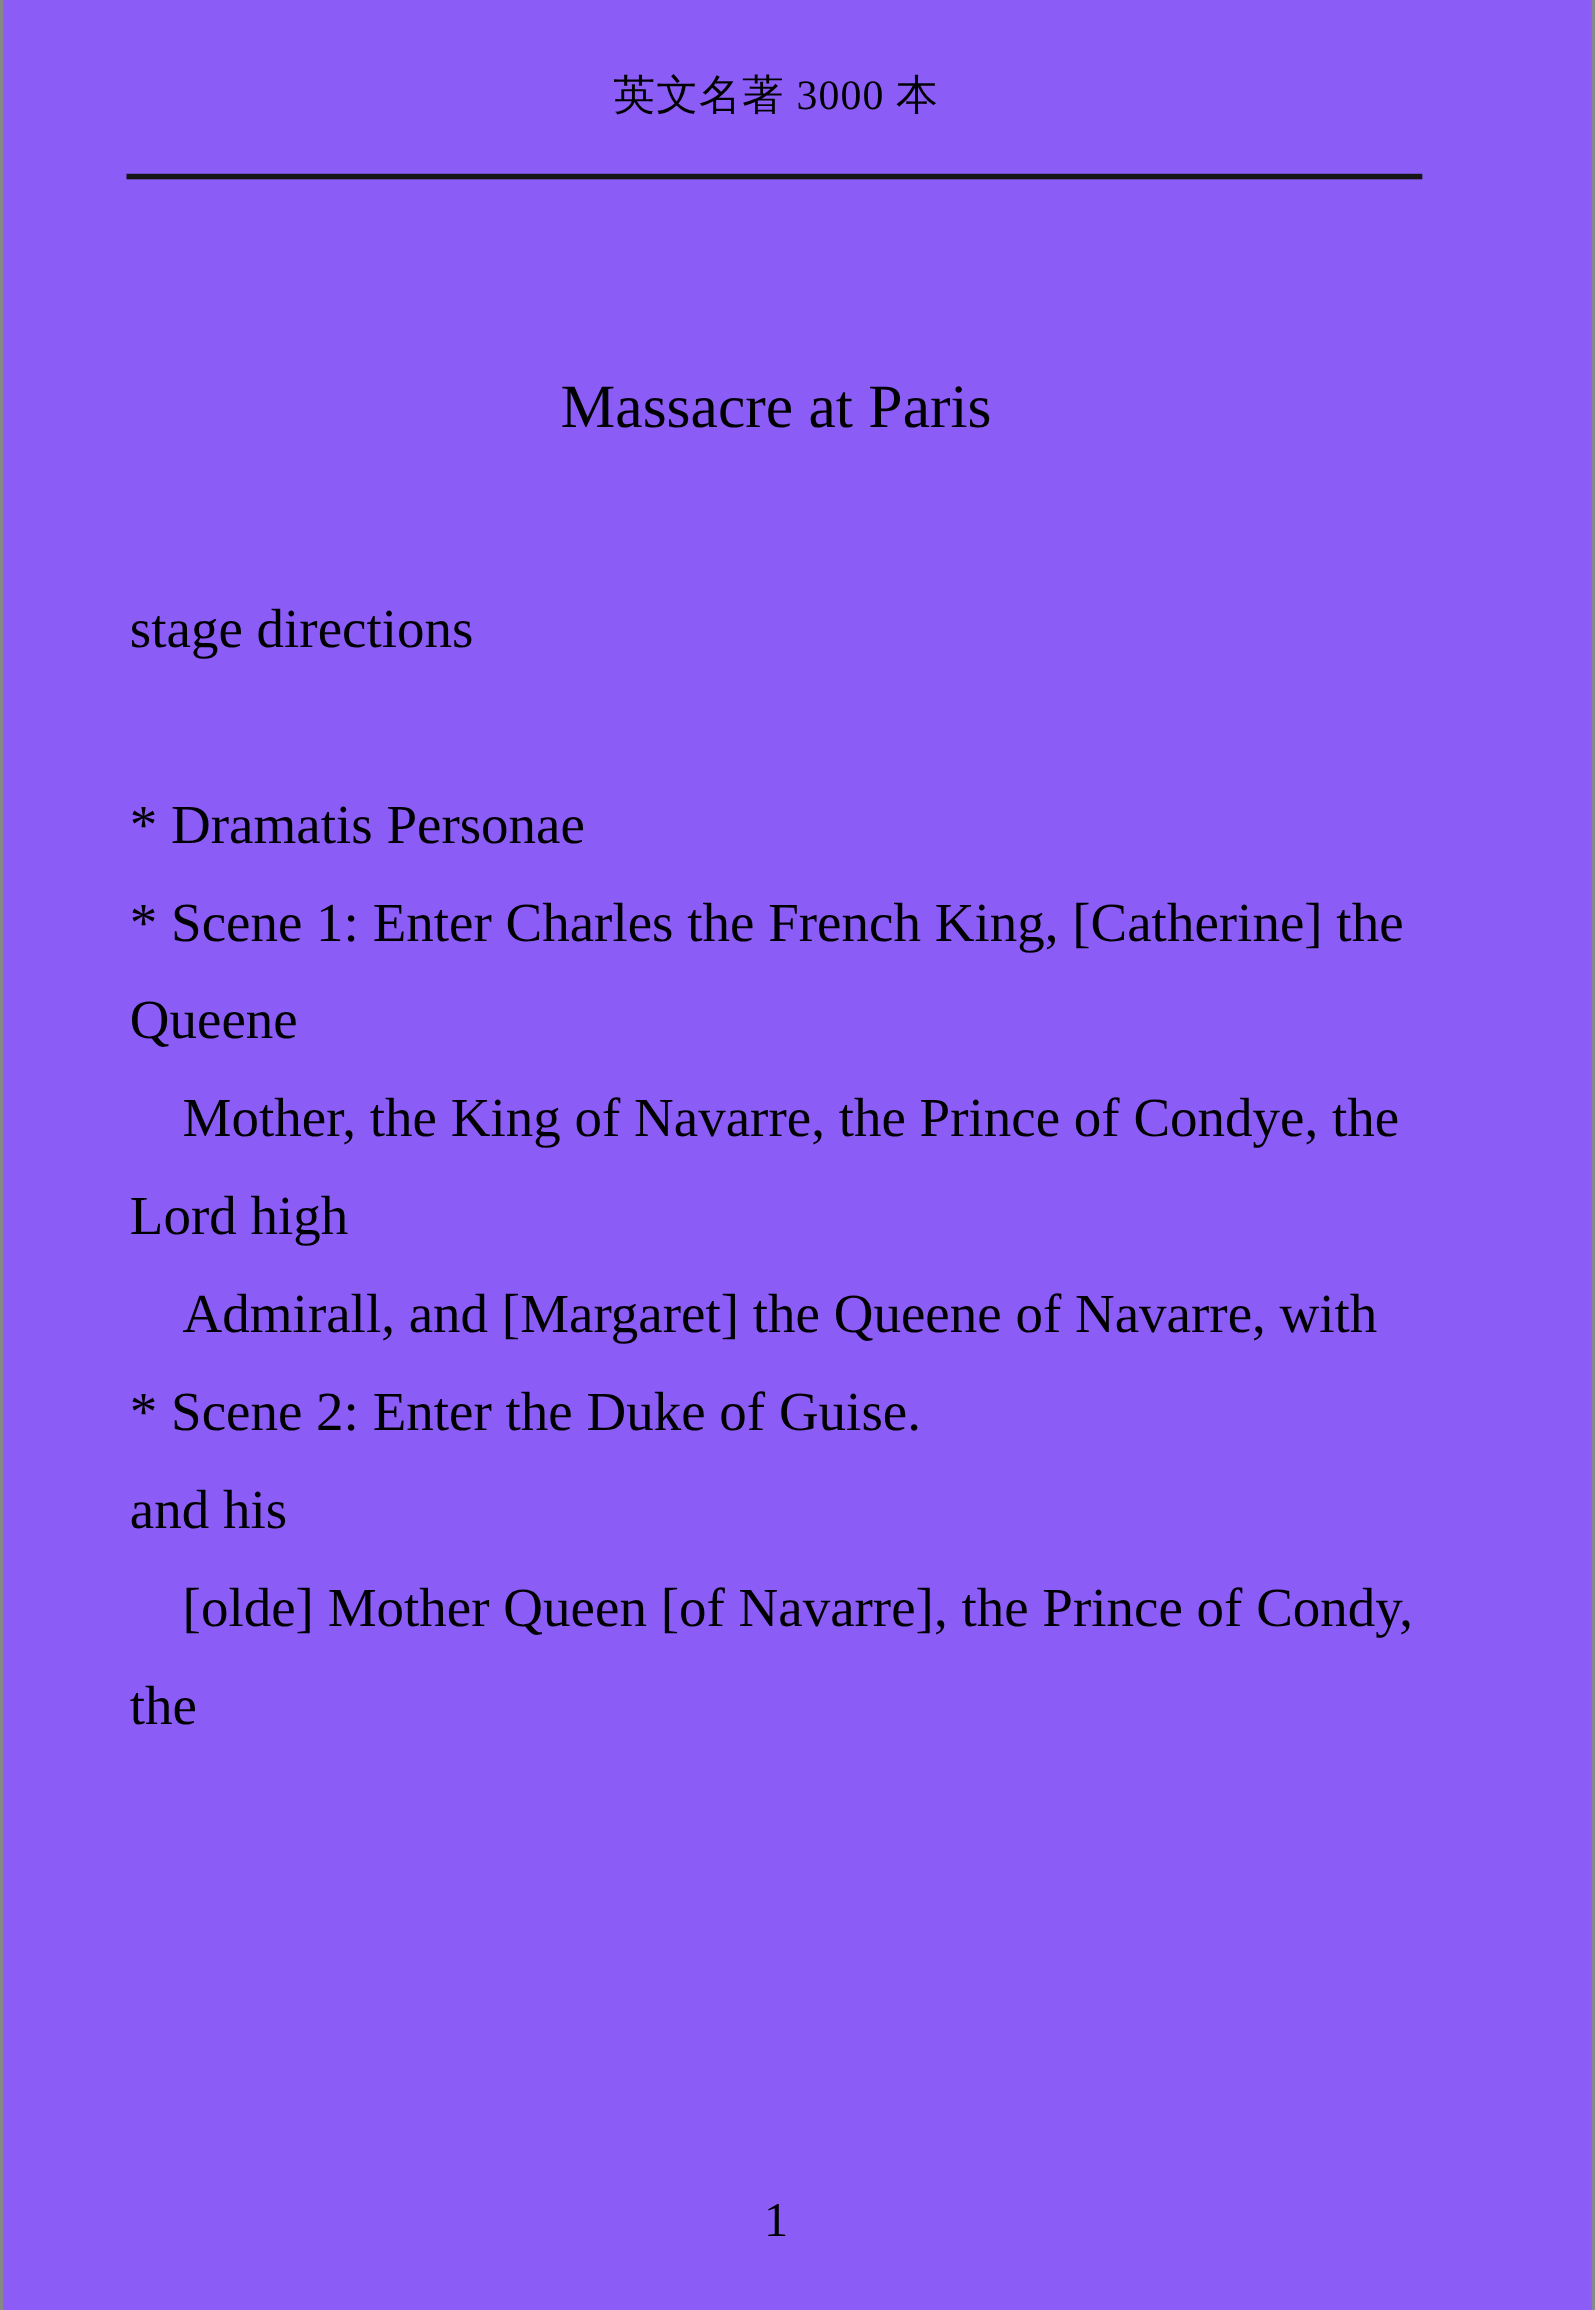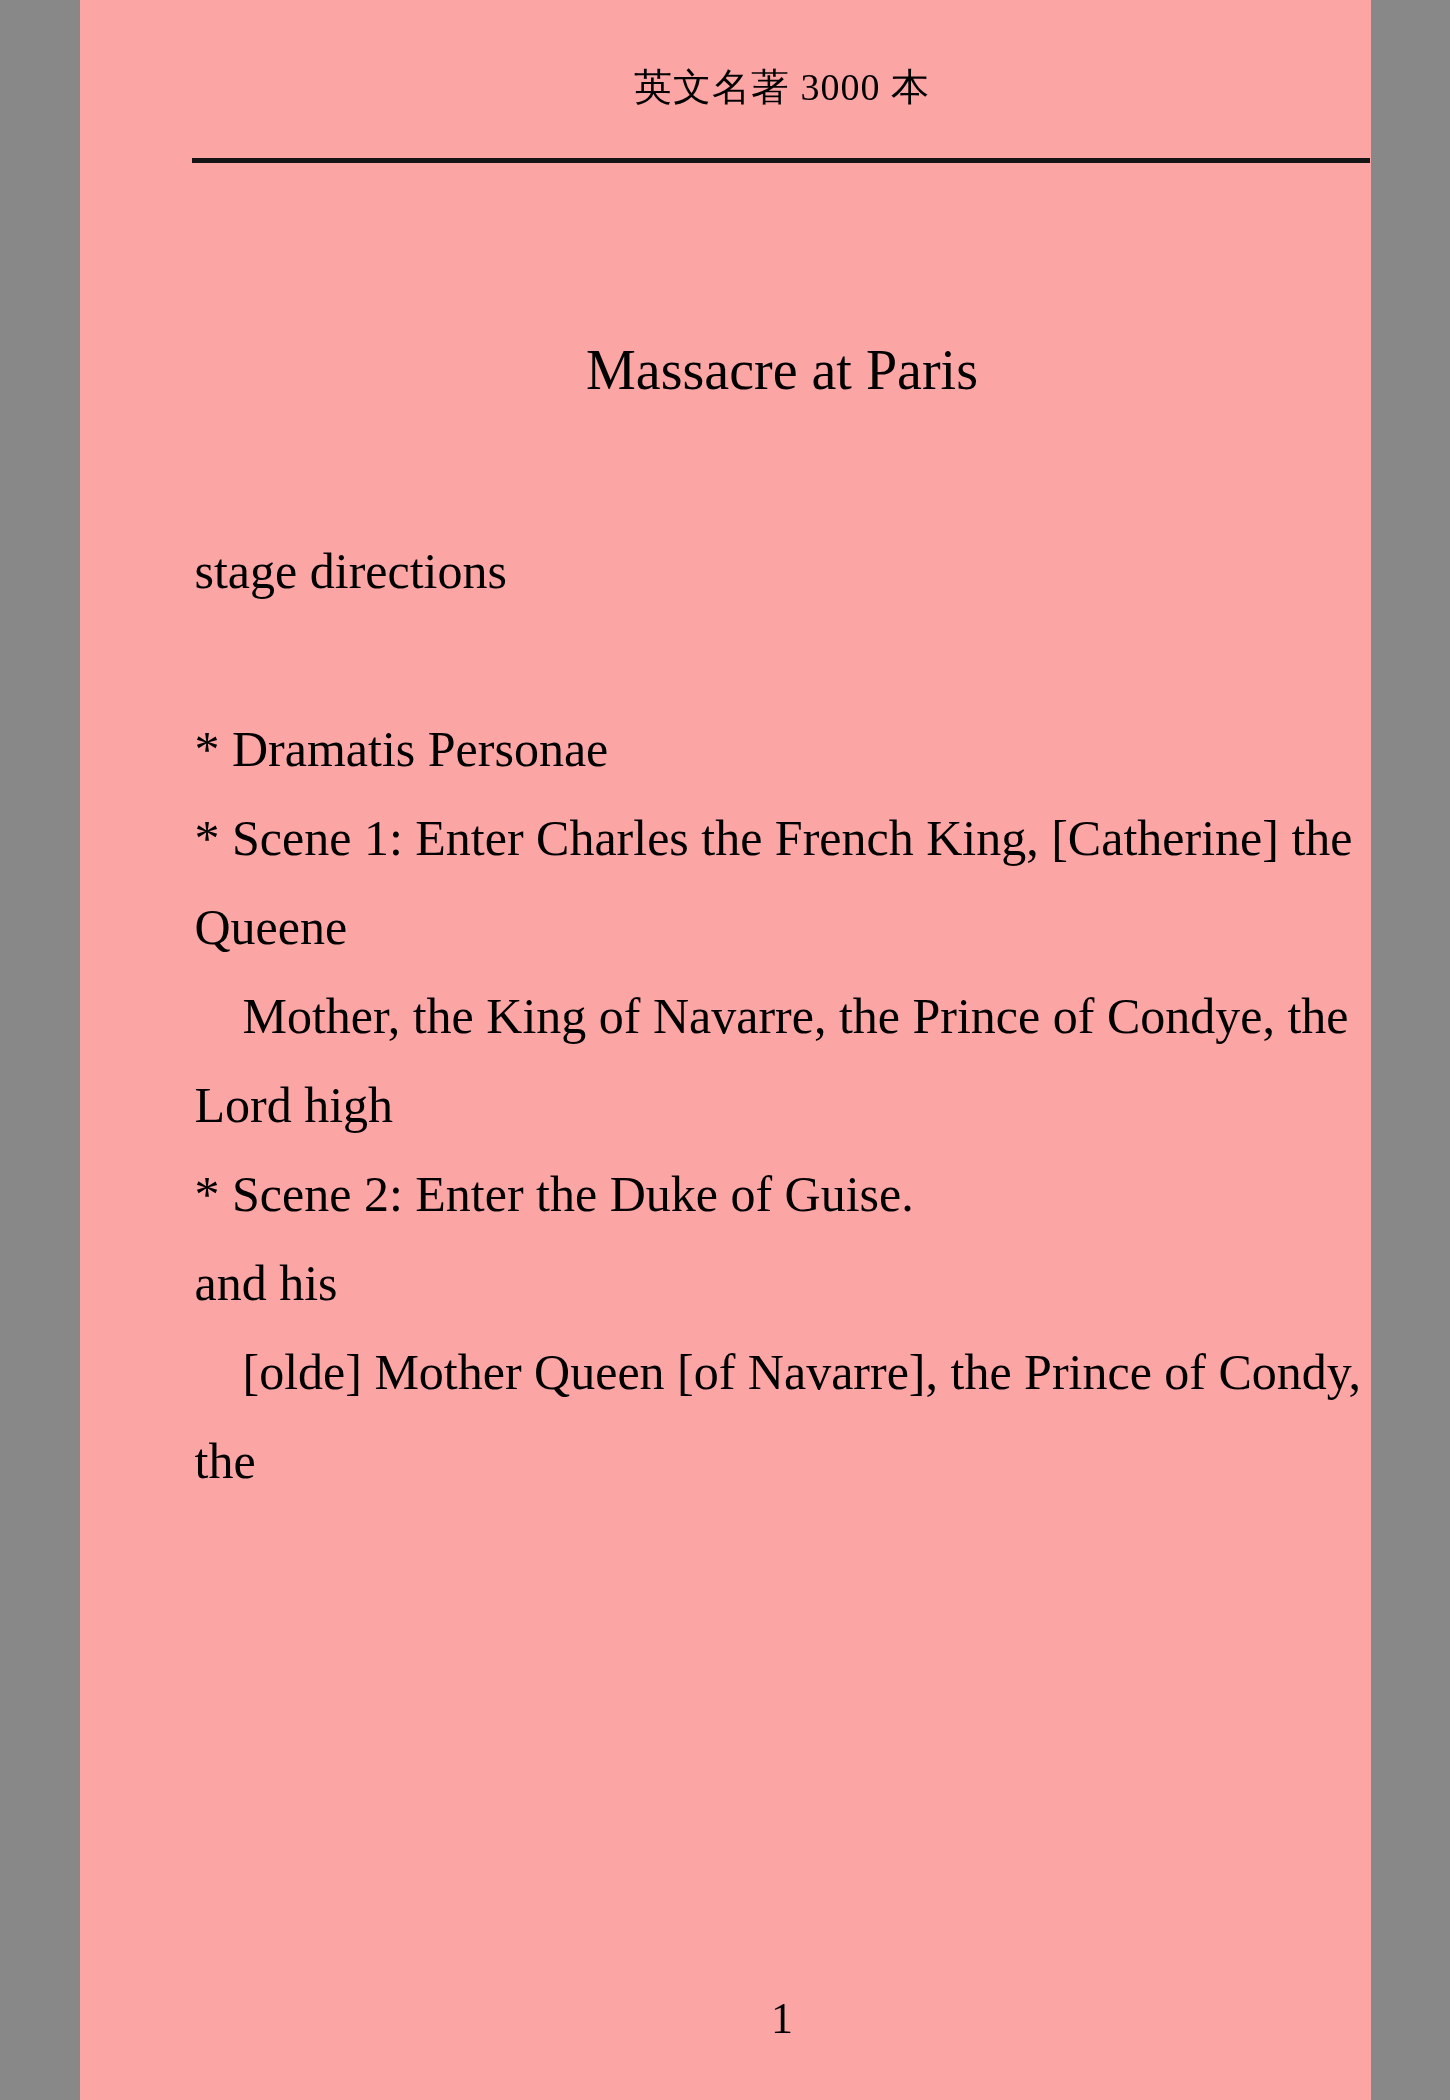--- a/index.html
+++ b/index.html
@@ -2,24 +2,24 @@
 <html><head>
 <meta charset="utf-8">
 <style>
   html, body {
     margin: 0;
     padding: 0;
     background: #888;
   }
   .page {
     position: relative;
-    width: 1291px;
+    width: 1444px;
     height: 2100px;
     margin: 0 auto;
-    background: #fca5a5;
+    background: #8b5cf6;
     color: #000000;
     font-family: "Liberation Serif", "DejaVu Serif", serif;
     overflow: hidden;
   }
   .header-text {
     position: absolute;
     top: 64px;
     left: 115px;
     width: 1175px;
     text-align: center;
@@ -88,20 +88,21 @@
   <div class="page-title">Massacre at Paris</div>
 
   <div class="body-block">
       <div class="body-line">stage directions</div>
       <div class="body-line">&nbsp;</div>
       <div class="body-line">* Dramatis Personae</div>
       <div class="body-line">* Scene 1: Enter Charles the French King, [Catherine] the</div>
       <div class="body-line">Queene</div>
       <div class="body-line indent">Mother, the King of Navarre, the Prince of Condye, the</div>
       <div class="body-line">Lord high</div>
+      <div class="body-line indent">Admirall, and [Margaret] the Queene of Navarre, with</div>
       <div class="body-line">* Scene 2: Enter the Duke of Guise.</div>
       <div class="body-line">and his</div>
       <div class="body-line indent">[olde] Mother Queen [of Navarre], the Prince of Condy,</div>
       <div class="body-line">the</div>
     </div>
 
   <div class="page-number">1</div>
 
 </div>
 

